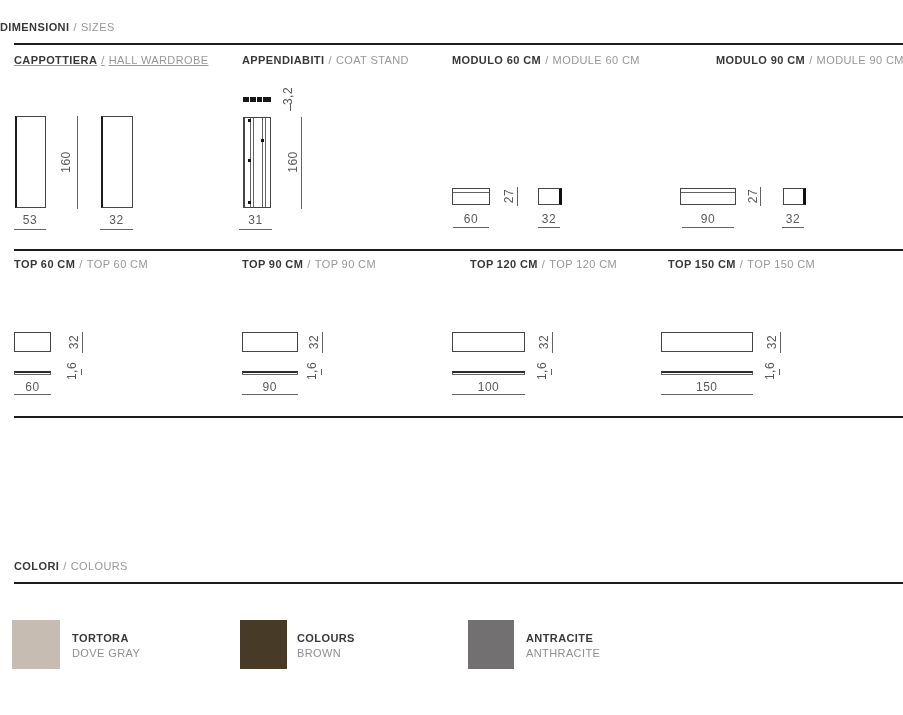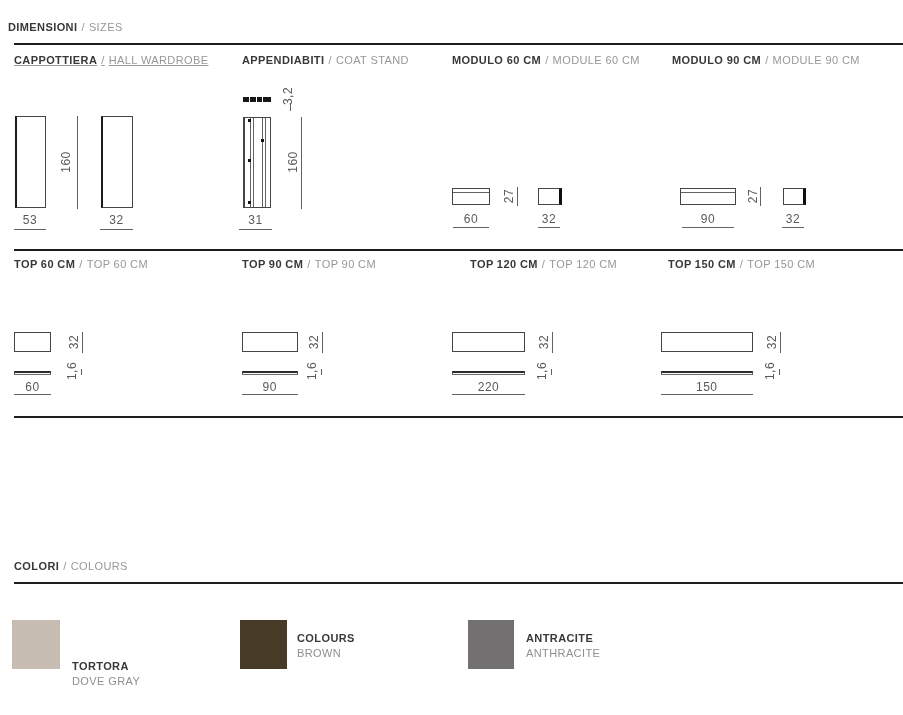--- a/index.html
+++ b/index.html
@@ -25,35 +25,35 @@
   .swatch{position:absolute;width:47px;height:49px;}
   .swlbl{position:absolute;font-size:11px;line-height:15px;letter-spacing:.4px;white-space:nowrap;}
   .swlbl .it{color:#39393b;font-weight:bold;}
   .swlbl .en{color:#8f8f91;}
 </style>
 </head>
 <body>
 
 <div id="page">
 
-  <div class="hdr" style="left:8px;top:21px;">
+  <div class="hdr" style="left:0;top:21px;">
     <span class="it">DIMENSIONI</span><span class="sep">/</span><span class="en">SIZES</span>
   </div>
   <div class="rule" style="left:14px;top:43px;width:889px;height:1.5px;"></div>
 
   <div class="hdr" style="left:14px;top:54px;text-decoration:underline;">
     <span class="it">CAPPOTTIERA</span><span class="sep">/</span><span class="en">HALL WARDROBE</span>
   </div>
   <div class="hdr" style="left:242px;top:54px;">
     <span class="it">APPENDIABITI</span><span class="sep">/</span><span class="en">COAT STAND</span>
   </div>
   <div class="hdr" style="left:452px;top:54px;">
     <span class="it">MODULO 60 CM</span><span class="sep">/</span><span class="en">MODULE 60 CM</span>
   </div>
-  <div class="hdr" style="left:672px;top:54px;">
+  <div class="hdr" style="left:716px;top:54px;">
     <span class="it">MODULO 90 CM</span><span class="sep">/</span><span class="en">MODULE 90 CM</span>
   </div>
 
   <div class="rect thickL" style="left:15px;top:116px;width:31px;height:92px;"></div>
   <div class="vl" style="left:77px;top:116px;height:93px;"></div>
   <div class="vnum" style="left:46px;top:155px;">160</div>
   <div class="rect thickL" style="left:101px;top:116px;width:32px;height:92px;"></div>
   <div class="num" style="left:14px;top:213px;width:32px;">53</div>
   <div class="hl" style="left:14px;top:228.5px;width:32px;"></div>
   <div class="num" style="left:100px;top:213px;width:33px;">32</div>
@@ -128,41 +128,41 @@
   <div class="vl" style="left:321px;top:368.5px;height:6px;"></div>
   <div class="num" style="left:242px;top:380px;width:55.5px;">90</div>
   <div class="hl" style="left:242px;top:393.5px;width:55.5px;"></div>
 
   <div class="rect" style="left:452px;top:332px;width:73px;height:20px;"></div>
   <div class="vnum" style="left:524px;top:335px;">32</div>
   <div class="vl" style="left:552px;top:331.5px;height:21px;"></div>
   <div class="flatbar" style="left:452px;top:370.5px;width:73px;"></div>
   <div class="vnum" style="left:522px;top:364px;">1,6</div>
   <div class="vl" style="left:551px;top:368.5px;height:6px;"></div>
-  <div class="num" style="left:452px;top:380px;width:73px;">220</div>
+  <div class="num" style="left:452px;top:380px;width:73px;">100</div>
   <div class="hl" style="left:452px;top:393.5px;width:73px;"></div>
 
   <div class="rect" style="left:661px;top:332px;width:91.5px;height:20px;"></div>
   <div class="vnum" style="left:752px;top:335px;">32</div>
   <div class="vl" style="left:780px;top:331.5px;height:21px;"></div>
   <div class="flatbar" style="left:661px;top:370.5px;width:91.5px;"></div>
   <div class="vnum" style="left:750px;top:364px;">1,6</div>
   <div class="vl" style="left:779px;top:368.5px;height:6px;"></div>
   <div class="num" style="left:661px;top:380px;width:91.5px;">150</div>
   <div class="hl" style="left:661px;top:393.5px;width:91.5px;"></div>
 
   <div class="rule" style="left:14px;top:416px;width:889px;height:2px;"></div>
 
   <div class="hdr" style="left:14px;top:560px;">
     <span class="it">COLORI</span><span class="sep">/</span><span class="en">COLOURS</span>
   </div>
   <div class="rule" style="left:14px;top:582px;width:889px;height:1.5px;"></div>
 
   <div class="swatch" style="left: 12px; top: 620px; width: 48px; background-color: rgb(198, 188, 178);"></div>
-  <div class="swlbl" style="left:72px;top:631px;margin-top:28px;">
+  <div class="swlbl" style="left:72px;top:631px;">
     <div class="it">TORTORA</div>
     <div class="en">DOVE GRAY</div>
   </div>
 
   <div class="swatch" style="left: 240px; top: 620px; background-color: rgb(71, 59, 40);"></div>
   <div class="swlbl" style="left:297px;top:631px;">
     <div class="it">COLOURS</div>
     <div class="en">BROWN</div>
   </div>
 

